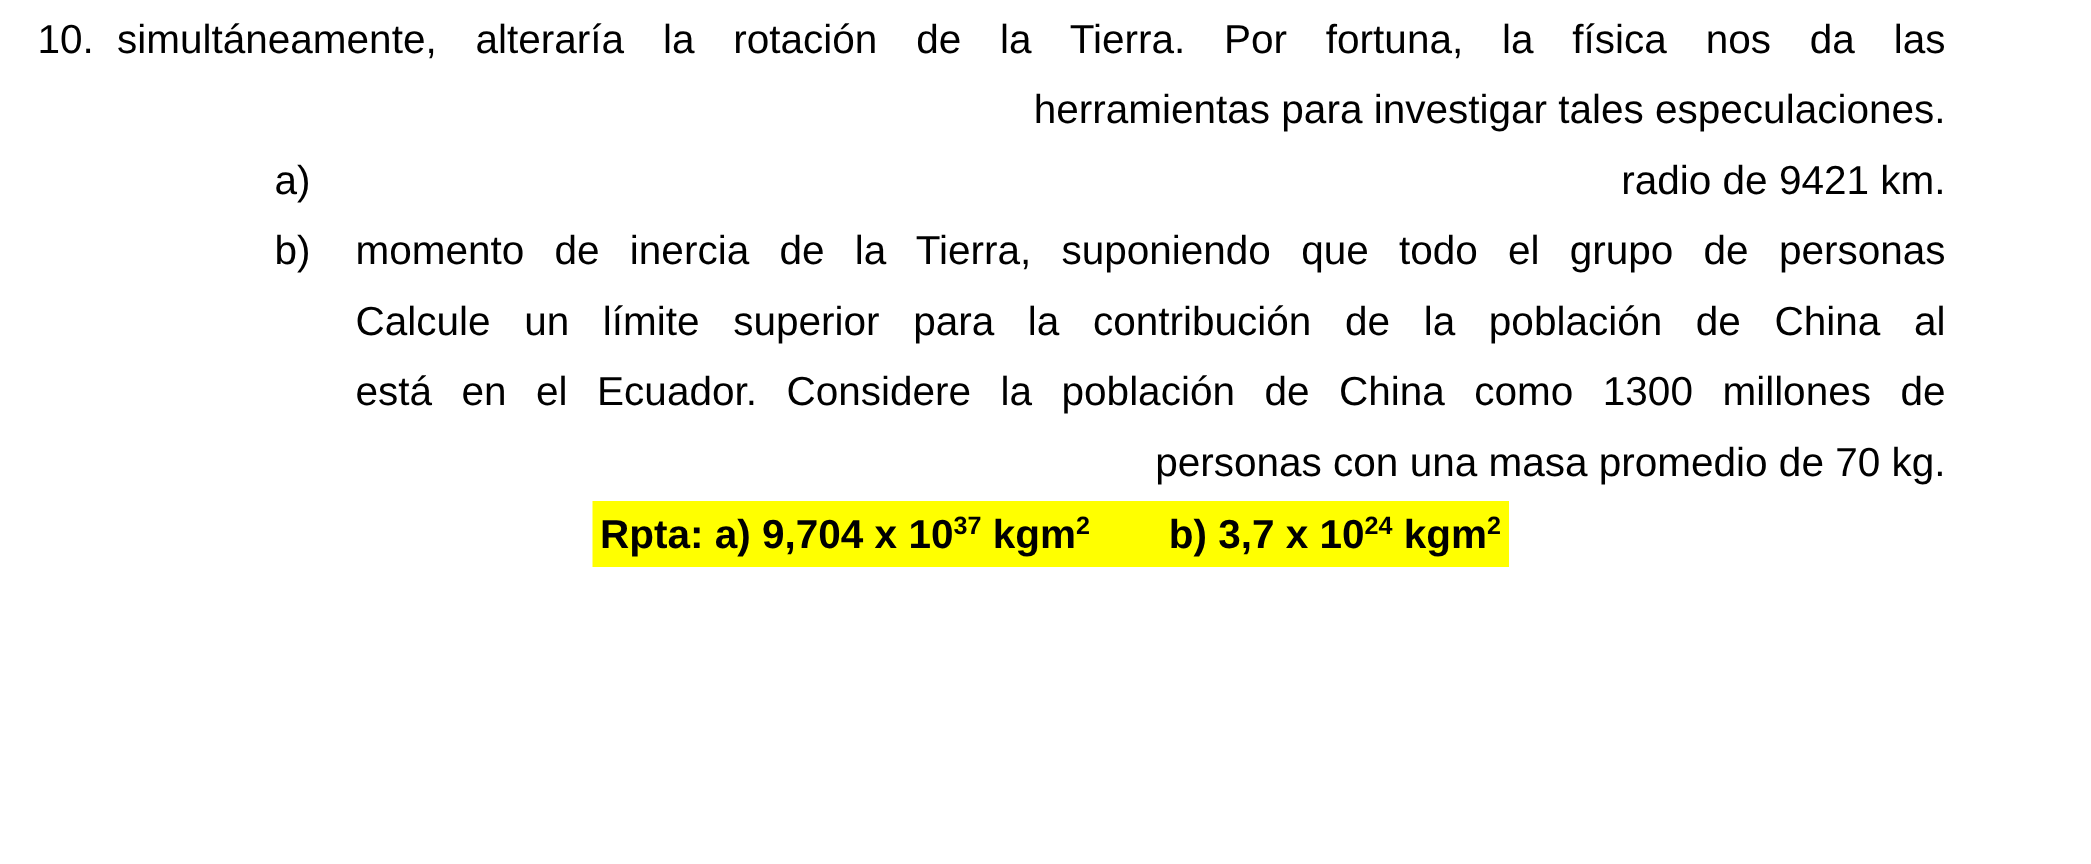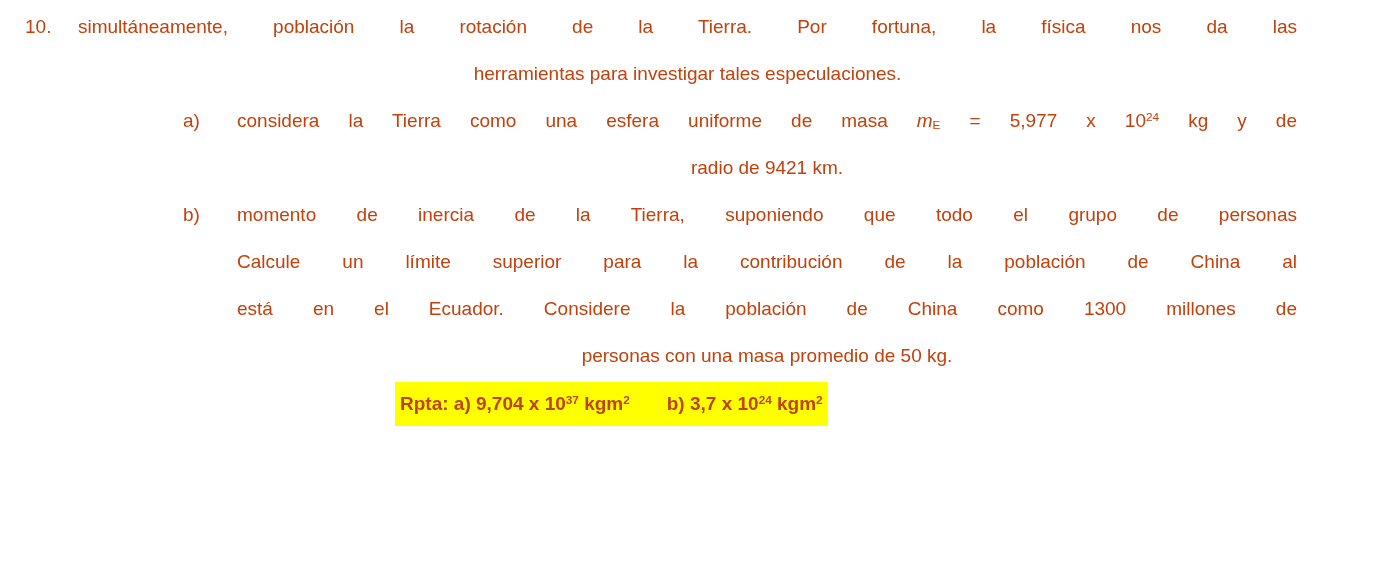--- a/index.html
+++ b/index.html
@@ -1,40 +1,40 @@
 <!DOCTYPE html>
 <html><head>
 <meta charset="utf-8">
 <style>
   html, body { margin: 0; padding: 0; background: #ffffff; }
   .doc {
     position: relative;
     width: 1394px;
     height: 576px;
     background: #ffffff;
-    color: #c2410c;
+    color: #000000;
     font-family: "Liberation Sans", sans-serif;
-    font-size: 19px;
+    font-size: 27px;
     line-height: 47px;
     padding-top: 3px;
     box-sizing: border-box;
     overflow: hidden;
   }
   .para { position: relative; }
   .para.intro { margin-left: 78px; width: 1219px; }
   .para.item  { margin-left: 237px; width: 1060px; }
   .num {
     position: absolute;
     left: -53px;
     top: 0;
     line-height: 47px;
     white-space: nowrap;
   }
   .item .num { left: -54px; }
-  .line { text-align: center; height: 47px; overflow: hidden; }
+  .line { text-align: right; height: 47px; overflow: hidden; }
   .line.justify { text-align: justify; text-align-last: justify; }
   .italic { font-style: italic; }
   .sup { font-size: 0.62em; position: relative; top: -0.55em; line-height: 0; }
   .sub { font-size: 0.62em; position: relative; top: 0.18em; line-height: 0; }
   .answer-row { margin-left: 395px; margin-top: 1px; }
   .highlight {
     display: inline-block;
     font-weight: bold;
     line-height: 38px;
     padding: 3px 5px;
@@ -42,40 +42,39 @@
   }
 </style>
 </head>
 <body>
 
 <div class="doc">
 
   <div class="para intro">
     <span class="num">10.</span>
     <div class="lines">
-        <div class="line justify"><span>simultáneamente, población la rotación de la Tierra. Por fortuna, la física nos da las</span></div>
+        <div class="line justify"><span>simultáneamente, alteraría la rotación de la Tierra. Por fortuna, la física nos da las</span></div>
         <div class="line"><span>herramientas para investigar tales especulaciones.</span></div>
       </div>
   </div>
 
   <div class="para item">
     <span class="num">a)</span>
     <div class="lines">
-        <div class="line justify"><span>considera la Tierra como una esfera uniforme de masa </span><span class="italic">m</span><span class="sub">E</span><span> = 5,977 x 10</span><span class="sup">24</span><span> kg y de</span></div>
         <div class="line"><span>radio de 9421 km.</span></div>
       </div>
   </div>
 
   <div class="para item">
     <span class="num">b)</span>
     <div class="lines">
         <div class="line justify"><span>momento de inercia de la Tierra, suponiendo que todo el grupo de personas</span></div>
         <div class="line justify"><span>Calcule un límite superior para la contribución de la población de China al</span></div>
         <div class="line justify"><span>está en el Ecuador. Considere la población de China como 1300 millones de</span></div>
-        <div class="line"><span>personas con una masa promedio de 50 kg.</span></div>
+        <div class="line"><span>personas con una masa promedio de 70 kg.</span></div>
       </div>
   </div>
 
   <div class="answer-row">
     <span class="highlight" style="background-color: rgb(255, 255, 0);"><span>Rpta: a) 9,704 x 10</span><span class="sup">37</span><span> kgm</span><span class="sup">2</span><span>&nbsp;&nbsp;&nbsp;&nbsp;&nbsp;&nbsp; b) 3,7 x 10</span><span class="sup">24</span><span> kgm</span><span class="sup">2</span></span>
   </div>
 
 </div>
 
 </body></html>

